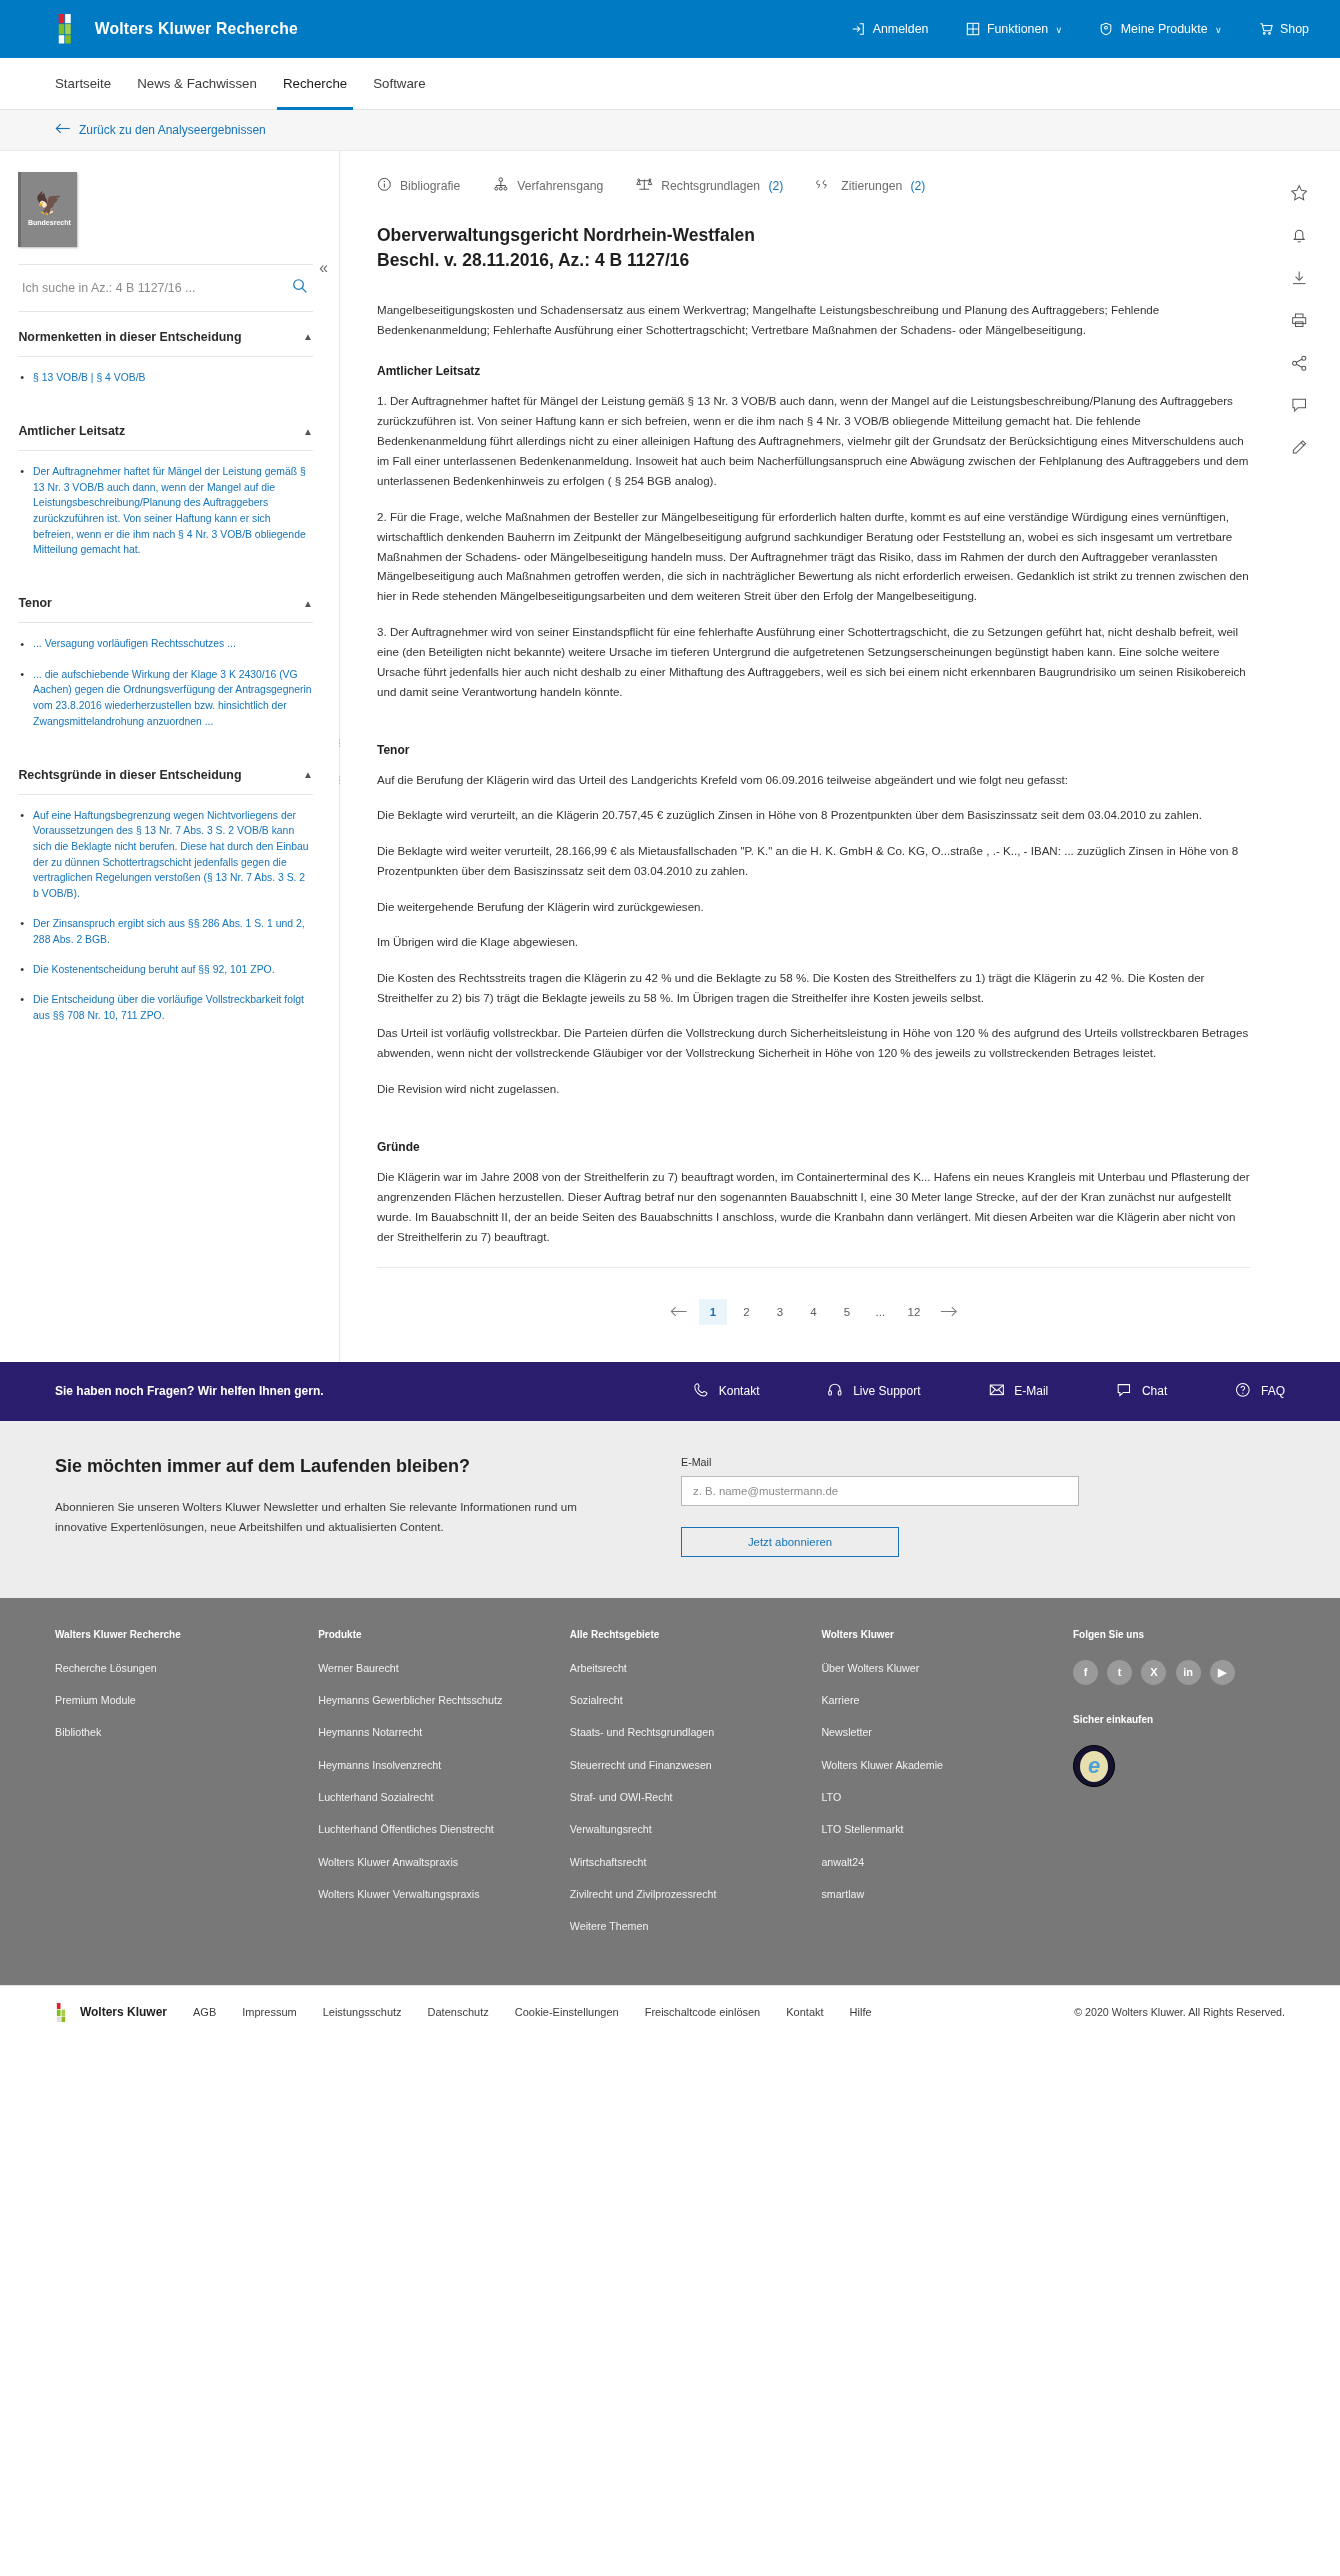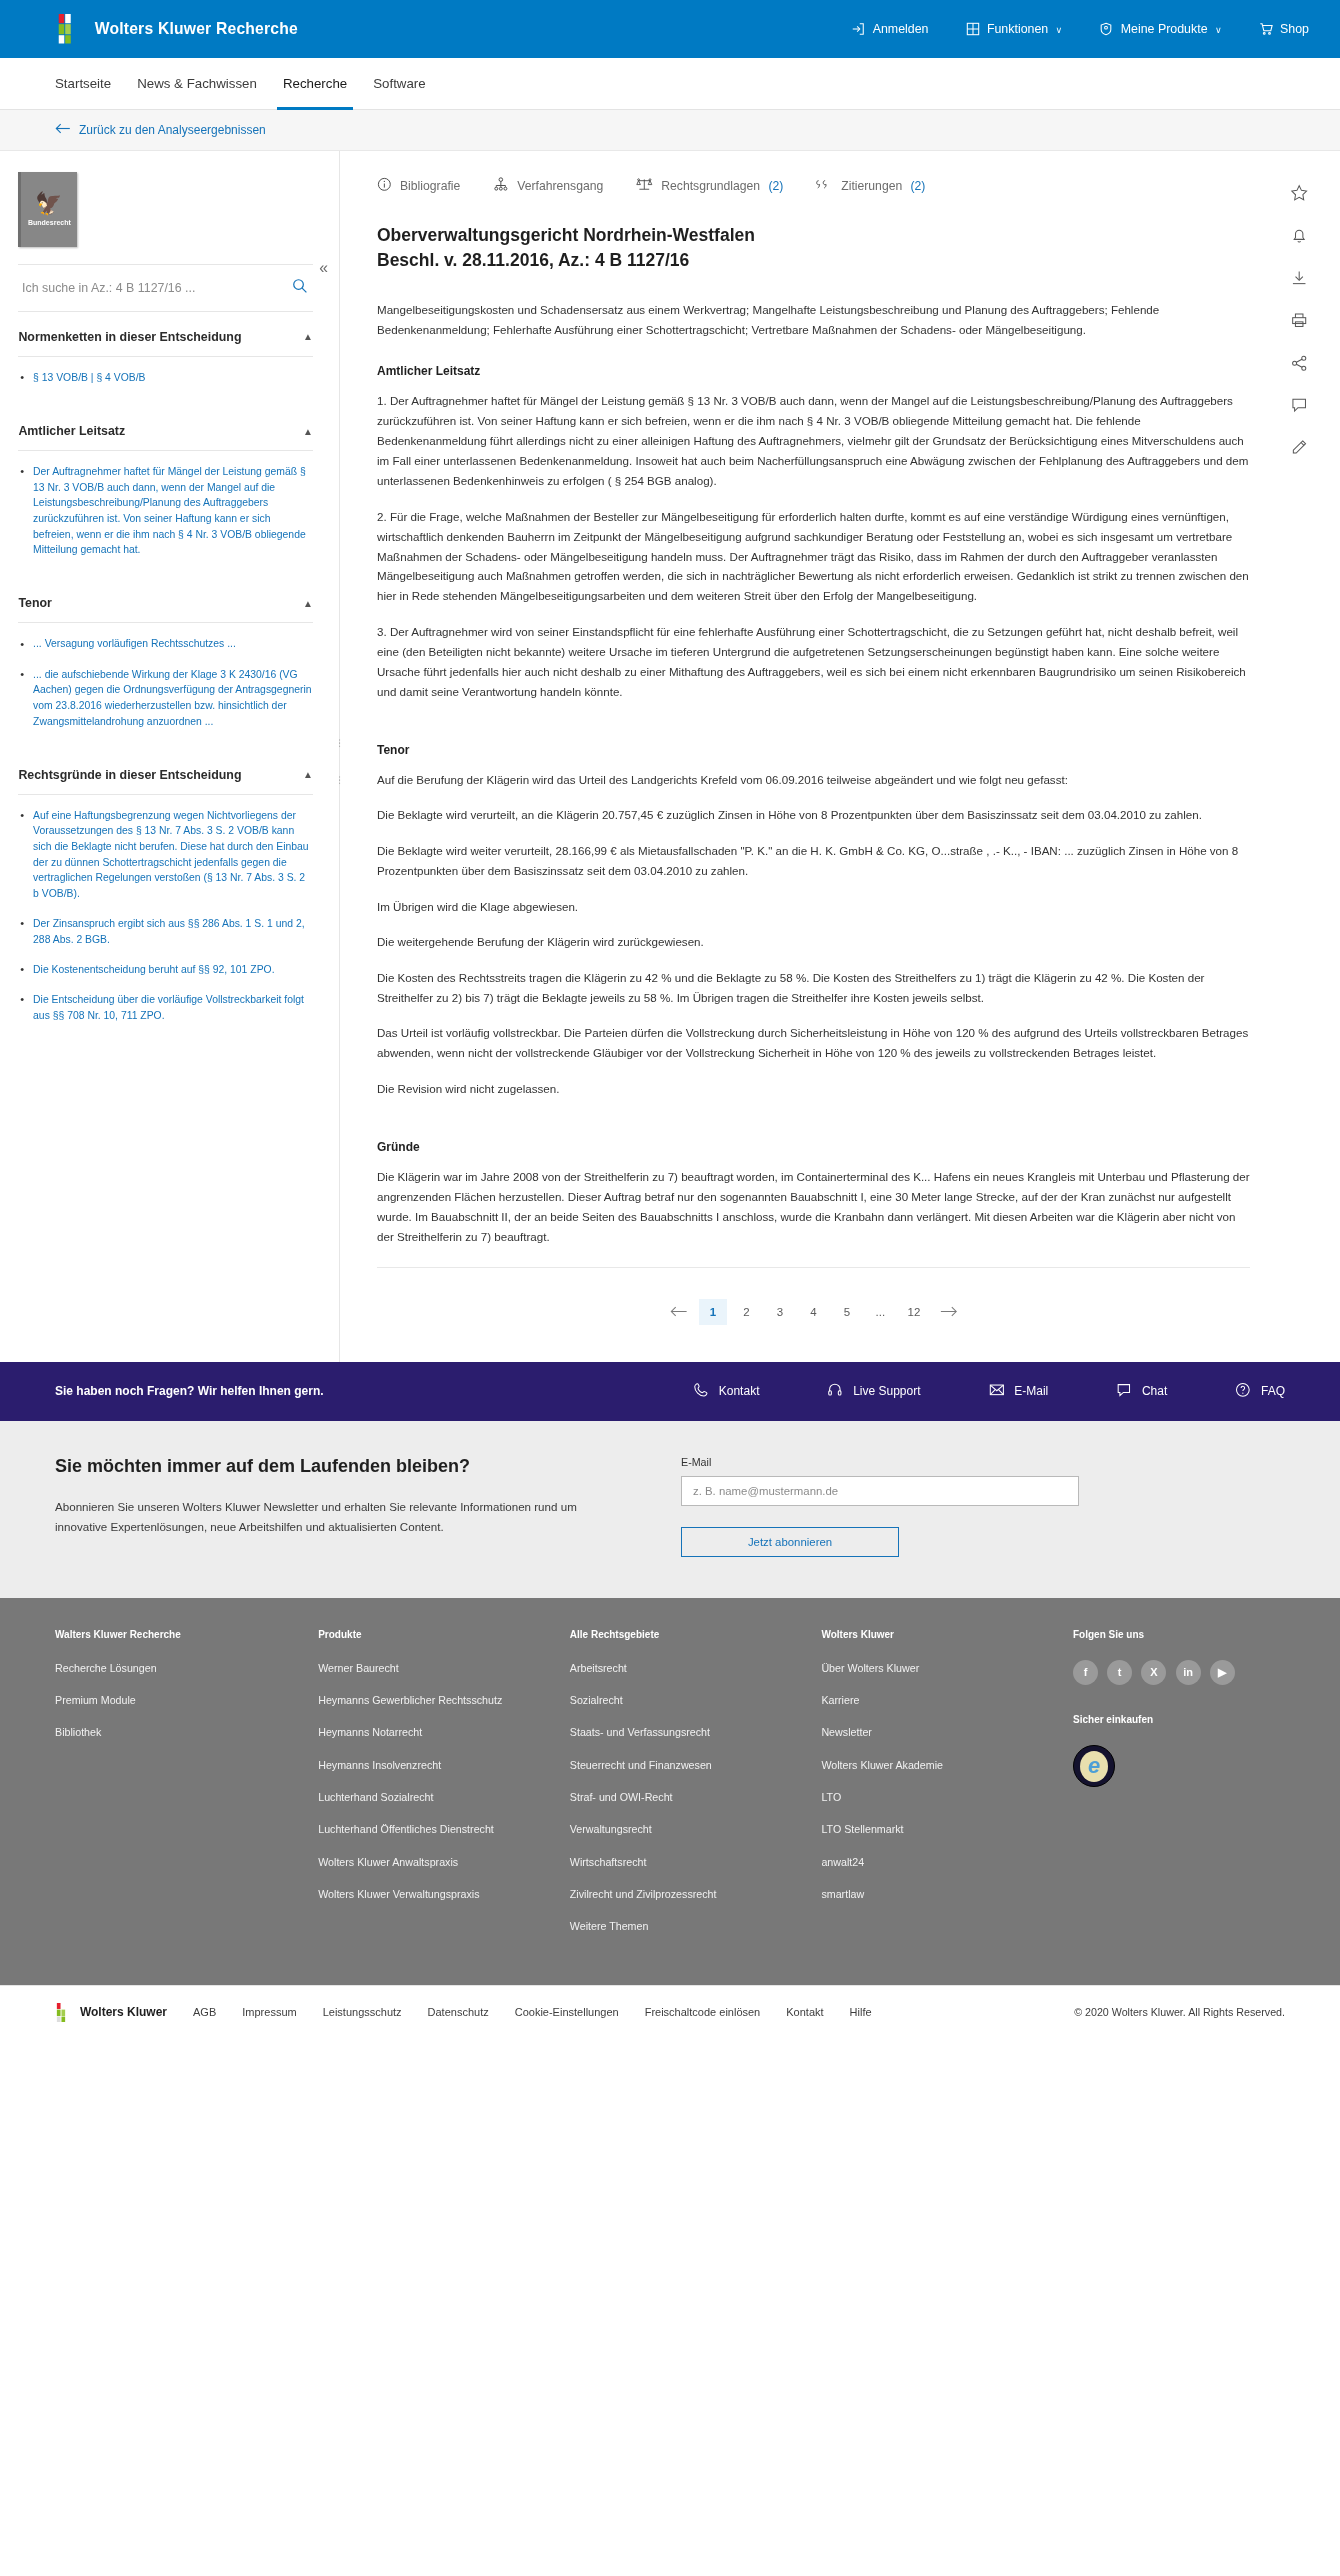--- a/index.html
+++ b/index.html
@@ -494,22 +494,22 @@
 
         <h3 class="doc-h">Amtlicher Leitsatz</h3>
         <p class="doc-p">1. Der Auftragnehmer haftet für Mängel der Leistung gemäß § 13 Nr. 3 VOB/B auch dann, wenn der Mangel auf die Leistungsbeschreibung/Planung des Auftraggebers zurückzuführen ist. Von seiner Haftung kann er sich befreien, wenn er die ihm nach § 4 Nr. 3 VOB/B obliegende Mitteilung gemacht hat. Die fehlende Bedenkenanmeldung führt allerdings nicht zu einer alleinigen Haftung des Auftragnehmers, vielmehr gilt der Grundsatz der Berücksichtigung eines Mitverschuldens auch im Fall einer unterlassenen Bedenkenanmeldung. Insoweit hat auch beim Nacherfüllungsanspruch eine Abwägung zwischen der Fehlplanung des Auftraggebers und dem unterlassenen Bedenkenhinweis zu erfolgen ( § 254 BGB analog).</p>
         <p class="doc-p">2. Für die Frage, welche Maßnahmen der Besteller zur Mängelbeseitigung für erforderlich halten durfte, kommt es auf eine verständige Würdigung eines vernünftigen, wirtschaftlich denkenden Bauherrn im Zeitpunkt der Mängelbeseitigung aufgrund sachkundiger Beratung oder Feststellung an, wobei es sich insgesamt um vertretbare Maßnahmen der Schadens- oder Mängelbeseitigung handeln muss. Der Auftragnehmer trägt das Risiko, dass im Rahmen der durch den Auftraggeber veranlassten Mängelbeseitigung auch Maßnahmen getroffen werden, die sich in nachträglicher Bewertung als nicht erforderlich erweisen. Gedanklich ist strikt zu trennen zwischen den hier in Rede stehenden Mängelbeseitigungsarbeiten und dem weiteren Streit über den Erfolg der Mangelbeseitigung.</p>
         <p class="doc-p">3. Der Auftragnehmer wird von seiner Einstandspflicht für eine fehlerhafte Ausführung einer Schottertragschicht, die zu Setzungen geführt hat, nicht deshalb befreit, weil eine (den Beteiligten nicht bekannte) weitere Ursache im tieferen Untergrund die aufgetretenen Setzungserscheinungen begünstigt haben kann. Eine solche weitere Ursache führt jedenfalls hier auch nicht deshalb zu einer Mithaftung des Auftraggebers, weil es sich bei einem nicht erkennbaren Baugrundrisiko um seinen Risikobereich und damit seine Verantwortung handeln könnte.</p>
 
         <h3 class="doc-h spaced">Tenor</h3>
         <p class="doc-p">Auf die Berufung der Klägerin wird das Urteil des Landgerichts Krefeld vom 06.09.2016 teilweise abgeändert und wie folgt neu gefasst:</p>
         <p class="doc-p">Die Beklagte wird verurteilt, an die Klägerin 20.757,45 € zuzüglich Zinsen in Höhe von 8 Prozentpunkten über dem Basiszinssatz seit dem 03.04.2010 zu zahlen.</p>
         <p class="doc-p">Die Beklagte wird weiter verurteilt, 28.166,99 € als Mietausfallschaden "P. K." an die H. K. GmbH &amp; Co. KG, O...straße , .- K.., - IBAN: ... zuzüglich Zinsen in Höhe von 8 Prozentpunkten über dem Basiszinssatz seit dem 03.04.2010 zu zahlen.</p>
+        <p class="doc-p">Die weitergehende Berufung der Klägerin wird zurückgewiesen.</p>
         <p class="doc-p">Im Übrigen wird die Klage abgewiesen.</p>
-        <p class="doc-p">Die weitergehende Berufung der Klägerin wird zurückgewiesen.</p>
         <p class="doc-p">Die Kosten des Rechtsstreits tragen die Klägerin zu 42 % und die Beklagte zu 58 %. Die Kosten des Streithelfers zu 1) trägt die Klägerin zu 42 %. Die Kosten der Streithelfer zu 2) bis 7) trägt die Beklagte jeweils zu 58 %. Im Übrigen tragen die Streithelfer ihre Kosten jeweils selbst.</p>
         <p class="doc-p">Das Urteil ist vorläufig vollstreckbar. Die Parteien dürfen die Vollstreckung durch Sicherheitsleistung in Höhe von 120 % des aufgrund des Urteils vollstreckbaren Betrages abwenden, wenn nicht der vollstreckende Gläubiger vor der Vollstreckung Sicherheit in Höhe von 120 % des jeweils zu vollstreckenden Betrages leistet.</p>
         <p class="doc-p">Die Revision wird nicht zugelassen.</p>
 
         <h3 class="doc-h spaced">Gründe</h3>
         <p class="doc-p">Die Klägerin war im Jahre 2008 von der Streithelferin zu 7) beauftragt worden, im Containerterminal des K... Hafens ein neues Krangleis mit Unterbau und Pflasterung der angrenzenden Flächen herzustellen. Dieser Auftrag betraf nur den sogenannten Bauabschnitt I, eine 30 Meter lange Strecke, auf der der Kran zunächst nur aufgestellt wurde. Im Bauabschnitt II, der an beide Seiten des Bauabschnitts I anschloss, wurde die Kranbahn dann verlängert. Mit diesen Arbeiten war die Klägerin aber nicht von der Streithelferin zu 7) beauftragt.</p>
       </div>
 
       <div class="pager-sep" style="margin-top:20px;"></div>
       <div class="pager">
@@ -662,21 +662,21 @@
     <div class="flink">Heymanns Insolvenzrecht</div>
     <div class="flink">Luchterhand Sozialrecht</div>
     <div class="flink">Luchterhand Öffentliches Dienstrecht</div>
     <div class="flink">Wolters Kluwer Anwaltspraxis</div>
     <div class="flink">Wolters Kluwer Verwaltungspraxis</div>
   </div>
   <div class="fcol">
     <div class="fhead">Alle Rechtsgebiete</div>
     <div class="flink">Arbeitsrecht</div>
     <div class="flink">Sozialrecht</div>
-    <div class="flink">Staats- und Verfassungsrecht</div>
+    <div class="flink">Staats- und Rechtsgrundlagen</div>
     <div class="flink">Steuerrecht und Finanzwesen</div>
     <div class="flink">Straf- und OWI-Recht</div>
     <div class="flink">Verwaltungsrecht</div>
     <div class="flink">Wirtschaftsrecht</div>
     <div class="flink">Zivilrecht und Zivilprozessrecht</div>
     <div class="flink">Weitere Themen</div>
   </div>
   <div class="fcol">
     <div class="fhead">Wolters Kluwer</div>
     <div class="flink">Über Wolters Kluwer</div>

